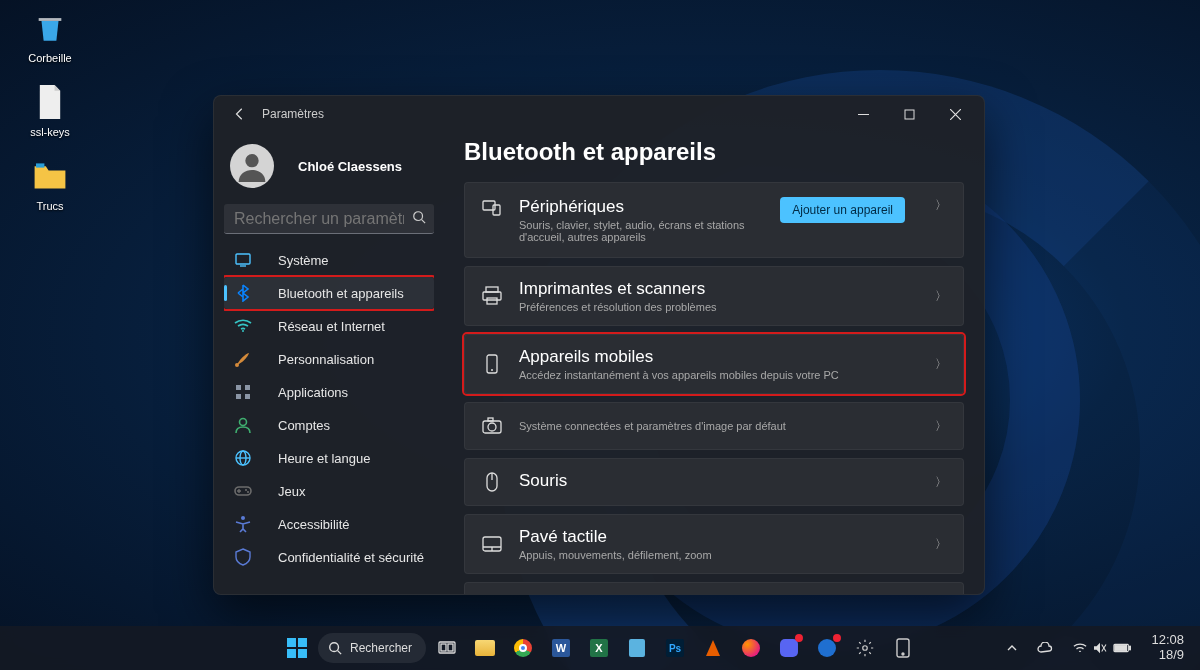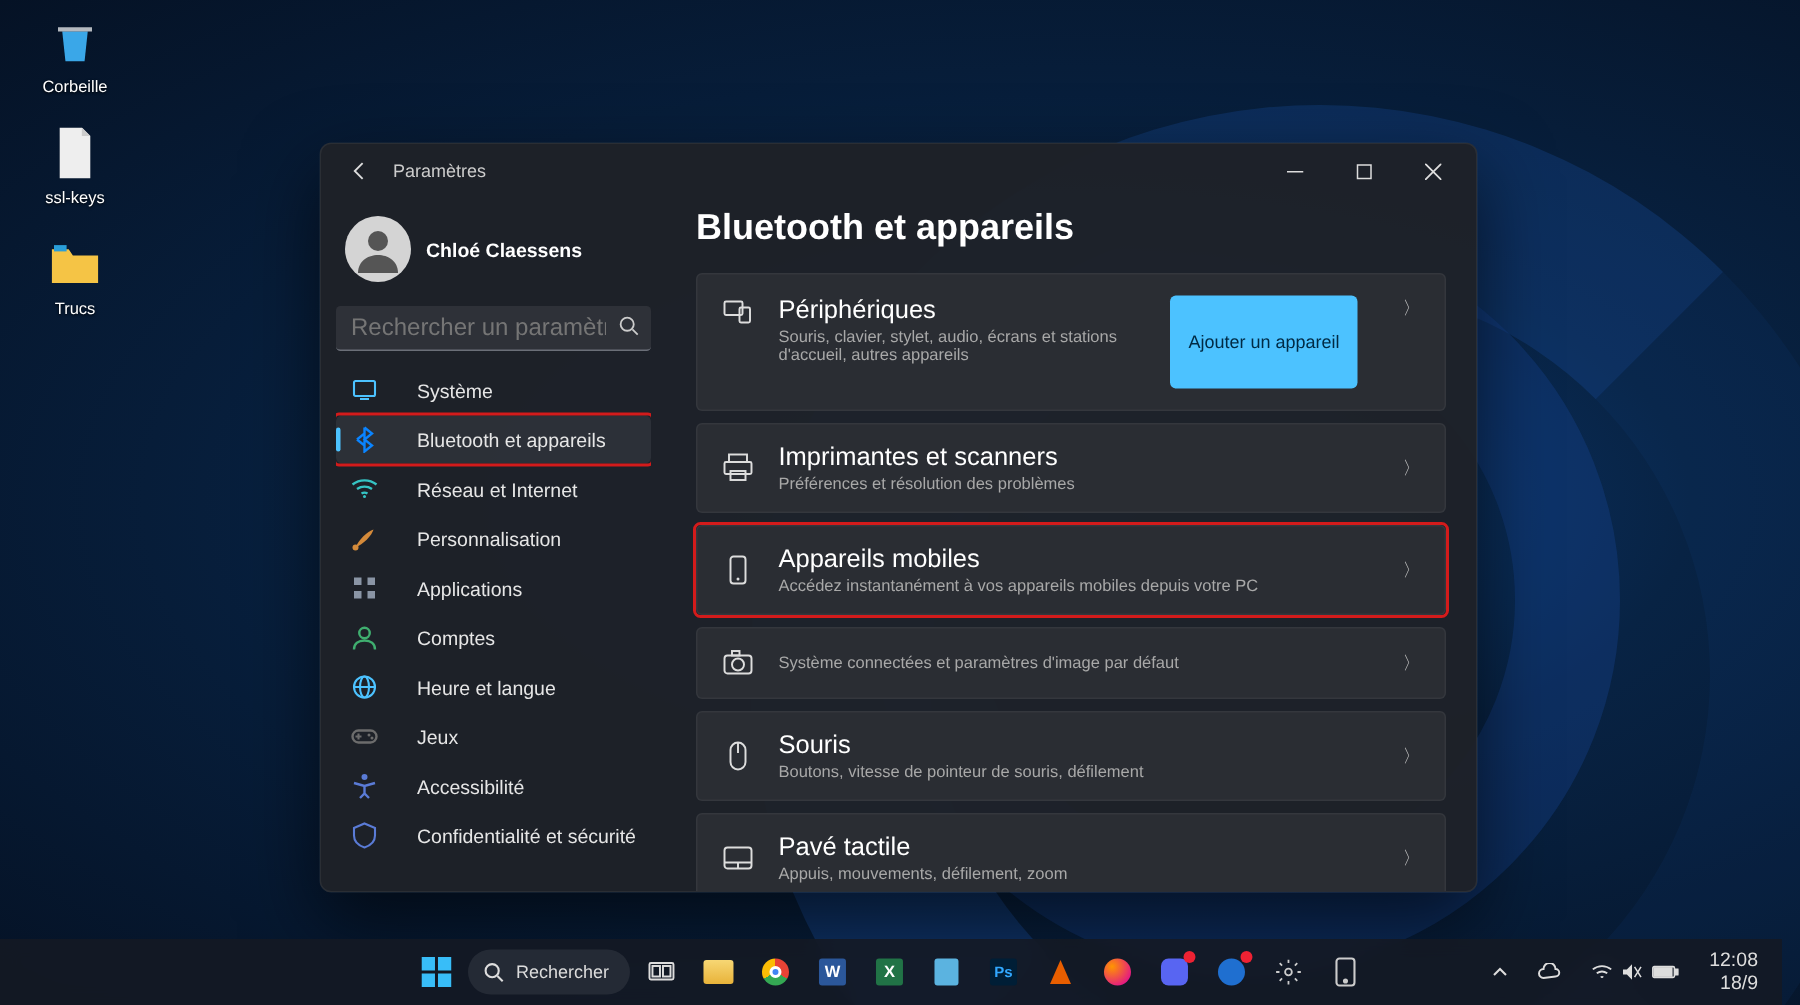--- a/index.html
+++ b/index.html
@@ -28,21 +28,21 @@
 .titlebar { height:36px; display:flex; align-items:center; padding:0 6px 0 12px; color:#ccc; font-size:12px; }
 .titlebar .back { width:28px; height:28px; display:flex; align-items:center; justify-content:center; border-radius:4px; cursor:pointer; }
 .titlebar .title { margin-left:8px; }
 .titlebar .spacer { flex:1; }
 .win-btn { width:46px; height:36px; display:flex; align-items:center; justify-content:center; cursor:pointer; }
 
 .body { flex:1; display:flex; overflow:hidden; }
 
 
 .sidebar { width:230px; padding:8px 10px 0 10px; display:flex; flex-direction:column; overflow:hidden; }
-.profile { display:flex; align-items:center; gap:10px; padding:4px 6px 12px; }
+.profile { display:flex; align-items:center; gap:24px; padding:4px 6px 12px; }
 .avatar { width:44px; height:44px; border-radius:50%; background:#d4d4d4; display:flex; align-items:center; justify-content:center; }
 .profile-name { font-size:13px; font-weight:600; color:#fff; }
 .search { position:relative; margin:4px 0 10px; }
 .search input { width:100%; height:30px; background:#2e3138; border:none; border-bottom:1px solid #6b6f78; color:#ddd; font-size:16px; padding:0 30px 0 10px; border-radius:3px; }
 .search .mag { position:absolute; right:8px; top:6px; color:#ccc; pointer-events:none; }
 
 .nav { flex:1; overflow-y:auto; }
 .nav-item { display:flex; align-items:center; gap:26px; height:32px; padding:0 10px; border-radius:4px; font-size:13px; color:#e6e6e6; cursor:pointer; margin-bottom:1px; position:relative; }
 .nav-item.active { background:rgba(255,255,255,.07); }
 .nav-item.active::before { content:""; position:absolute; left:0; top:8px; bottom:8px; width:3px; background:#4cc2ff; border-radius:2px; }
@@ -52,30 +52,30 @@
 
 
 .main { flex:1; padding:0 20px 0 20px; overflow-y:auto; }
 .main h1 { font-size:24px; font-weight:600; color:#fff; margin:6px 0 16px; }
 .card { background:#2a2d33; border:1px solid rgba(255,255,255,.05); border-radius:4px; padding:12px 16px; margin-bottom:8px; display:flex; align-items:center; gap:16px; cursor:pointer; position:relative; }
 .card .cic { width:22px; height:22px; display:flex; align-items:center; justify-content:center; color:#ddd; flex-shrink:0; }
 .card .txt { flex:1; }
 .card .ctitle { font-size:17px; color:#fff; margin-bottom:2px; }
 .card .csub  { font-size:11px; color:#a8a8a8; }
 .card .chev { color:#bbb; font-size:12px; }
-.add-btn { background:#4cc2ff; color:#002a44; border:none; border-radius:4px; padding:24px 12px; font-size:12px; font-weight:500; cursor:pointer; }
+.add-btn { background:#4cc2ff; color:#002a44; border:none; border-radius:4px; padding:6px 12px; font-size:12px; font-weight:500; cursor:pointer; }
 .card.first { align-items:flex-start; padding:14px 16px; }
 .card.first .txt { padding-top:0; }
 .card.hl::after { content:""; position:absolute; inset:-3px; border:2px solid #d31b1b; border-radius:5px; pointer-events:none; }
 
 .main::-webkit-scrollbar, .nav::-webkit-scrollbar { width:3px; }
 .main::-webkit-scrollbar-thumb, .nav::-webkit-scrollbar-thumb { background:#555; }
 
 
-.taskbar { position:absolute; left:0; right:12px; bottom:0; height:44px; background:rgba(20,25,35,.88); backdrop-filter:blur(6px); display:flex; align-items:center; padding:0 10px; }
+.taskbar { position:absolute; left:0; right:0; bottom:0; height:44px; background:rgba(20,25,35,.88); backdrop-filter:blur(6px); display:flex; align-items:center; padding:0 10px; }
 .tb-center { position:absolute; left:50%; transform:translateX(-50%); display:flex; align-items:center; gap:4px; }
 .tb-search { display:flex; align-items:center; gap:8px; background:rgba(255,255,255,.08); border-radius:16px; height:30px; padding:0 14px 0 10px; color:#ddd; font-size:12px; cursor:text; }
 .tb-ic { width:34px; height:34px; display:flex; align-items:center; justify-content:center; border-radius:4px; cursor:pointer; font-size:18px; }
 .tb-right { margin-left:auto; display:flex; align-items:center; gap:8px; color:#ddd; font-size:13px; }
 .tb-right .sys { display:flex; gap:6px; align-items:center; cursor:pointer; padding:4px 6px; border-radius:4px; }
 .clock { text-align:right; line-height:1.15; cursor:pointer; padding:2px 6px; }
 .app-badge { position:relative; }
 .app-badge::after { content:""; position:absolute; right:3px; top:3px; width:8px; height:8px; background:#e23; border-radius:50%; }
 
 svg { display:block; }
@@ -338,21 +338,20 @@
           </div>
           <div class="card">
             <span class="cic">
               <svg width="20" height="20" viewBox="0 0 20 20">
                 <rect x="5" y="1" width="10" height="18" rx="5" fill="none" stroke="currentColor" stroke-width="1.3"></rect>
                 <path d="M10 1v7" stroke="currentColor" stroke-width="1.3"></path>
               </svg>
             </span>
             <div class="txt">
               <div class="ctitle">Souris</div>
-              <div class="csub">Boutons, vitesse de pointeur de souris, défilement</div>
             </div>
             <span class="chev">〉</span>
           </div>
           <div class="card">
             <span class="cic">
               <svg width="20" height="20" viewBox="0 0 20 20">
                 <rect x="1" y="3" width="18" height="14" rx="2" fill="none" stroke="currentColor" stroke-width="1.3"></rect>
                 <path d="M1 13h18M10 13v4" stroke="currentColor" stroke-width="1.3"></path>
               </svg>
             </span>

